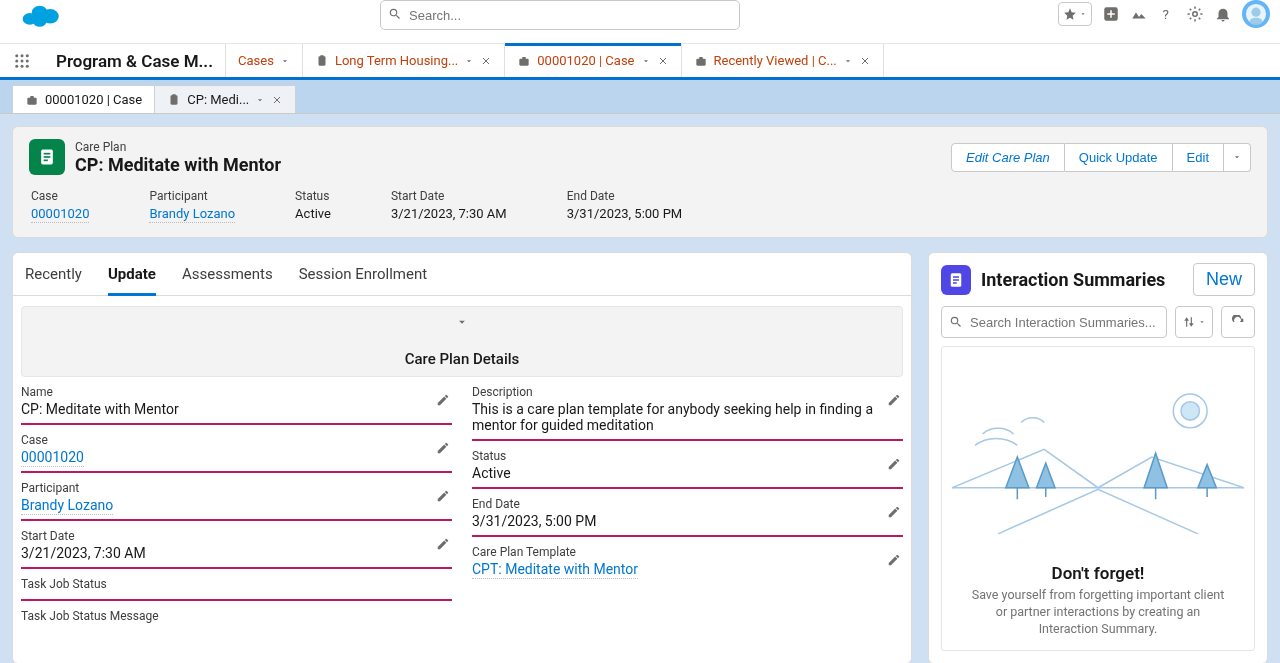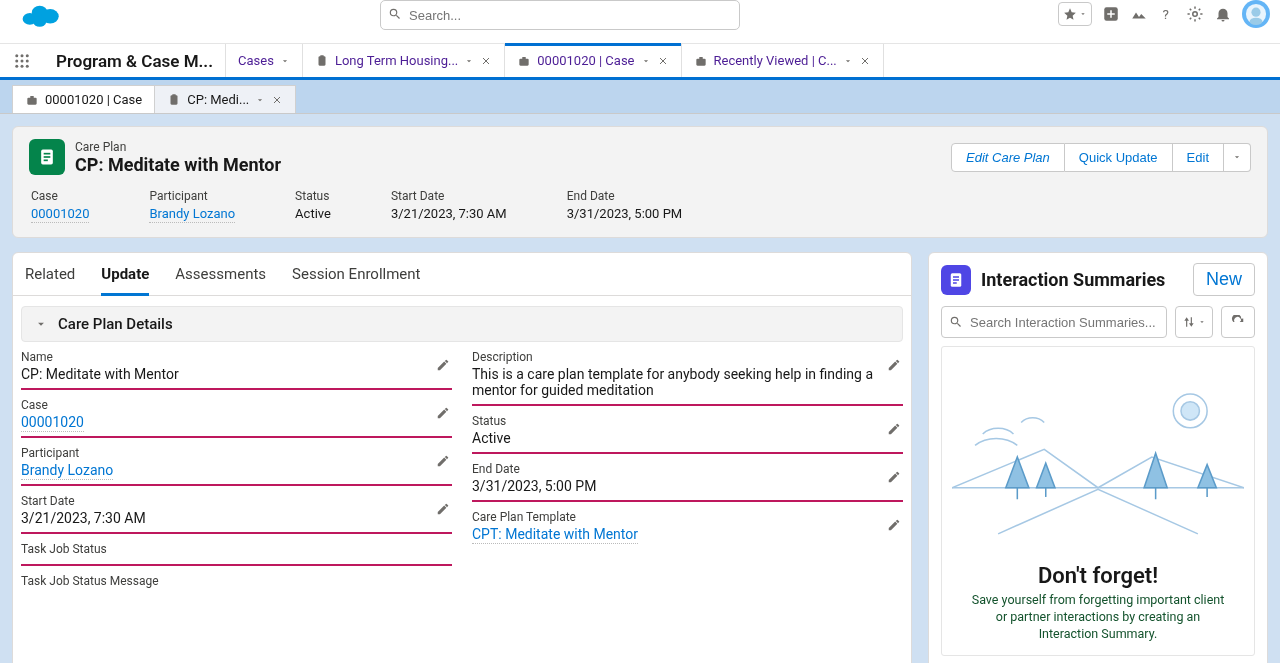--- a/index.html
+++ b/index.html
@@ -14,21 +14,21 @@
   .search-icon { position: absolute; left: 8px; top: 7px; fill: #706e6b; }
   .top-icons { display: flex; align-items: center; gap: 10px; color: #706e6b; }
   .top-icon { width: 18px; height: 18px; cursor: pointer; display: inline-flex; align-items: center; justify-content: center; }
   .top-icon-box { border: 1px solid #c9c9c9; border-radius: 4px; padding: 2px 4px; display: inline-flex; align-items: center; gap: 2px; height: 24px; }
   .avatar { width: 28px; height: 28px; border-radius: 50%; background: #64b5f6; display: flex; align-items: center; justify-content: center; }
 
   
   .navrow { height: 36px; display: flex; align-items: stretch; border-bottom: 3px solid #0070d2; }
   .waffle { width: 44px; display: flex; align-items: center; justify-content: center; cursor: pointer; }
   .app-name { font-size: 17px; font-weight: 600; padding: 0 12px; display: flex; align-items: center; min-width: 180px; border-right: 1px solid #e0e0e0; white-space: nowrap; overflow: hidden; text-overflow: ellipsis; }
-  .nav-tab { display: flex; align-items: center; gap: 6px; padding: 0 12px; border-right: 1px solid #e0e0e0; cursor: pointer; font-size: 13px; color: #4c1d95; background: #fff; position: relative; }
+  .nav-tab { display: flex; align-items: center; gap: 6px; padding: 0 12px; border-right: 1px solid #e0e0e0; cursor: pointer; font-size: 13px; color: #c2410c; background: #fff; position: relative; }
   .nav-tab.active { background: #fff; }
   .nav-tab.active::before { content:""; position:absolute; top:-1px; left:0; right:0; height:3px; background:#0070d2; }
   .nav-tab .tab-label { white-space: nowrap; max-width: 130px; overflow: hidden; text-overflow: ellipsis; }
   .tab-icon { width: 14px; height: 14px; flex: none; fill:#706e6b; }
   .tab-chev { width: 10px; height: 10px; fill:#706e6b; }
   .tab-close { width: 12px; height: 12px; fill:#706e6b; cursor:pointer; }
 
   
   .workspace-bar { height: 34px; background: linear-gradient(to bottom,#bcd5ee,#bcd5ee); display:flex; align-items: flex-end; padding-left: 12px; border-bottom: 1px solid #c9c9c9; }
   .ws-tabs { display:flex; gap:0; background: #cfe0f2; border-radius: 0; }
@@ -59,43 +59,43 @@
 
   
   .cols { display:flex; gap: 16px; margin-top: 14px; }
   .left-col { flex: 1 1 auto; }
   .right-col { width: 340px; flex: none; }
 
   .tabs-row { display:flex; gap: 26px; padding: 12px 12px 0 12px; border-bottom:1px solid #dddbda; }
   .dtab { font-size: 15px; color:#3e3e3c; padding-bottom: 10px; cursor:pointer; }
   .dtab.active { color:#181818; font-weight:700; border-bottom:3px solid #0176d3; margin-bottom:-1px; }
 
-  .section-header { background:#f3f3f3; border:1px solid #e5e5e5; padding: 8px 12px; margin: 10px 8px 0 8px; border-radius:4px; display:flex; align-items:center; gap:10px; font-size:15px; font-weight:500; cursor:pointer; }
+  .section-header { background:#f3f3f3; border:1px solid #e5e5e5; padding: 8px 12px; margin: 10px 8px 0 8px; border-radius:4px; display:flex; align-items:center; gap:21px; font-size:15px; font-weight:500; cursor:pointer;flex-direction:column; }
   .section-body { padding: 0 8px 8px 8px; }
   .two-col-fields { display:flex; gap: 20px; }
   .fcol { flex:1; }
   .field { border-bottom:2px solid #be185d; padding: 8px 0 6px 0; position:relative; }
   .flabel { font-size:12px; color:#3e3e3c; margin-bottom:2px; }
   .fval { font-size:14px; color:#181818; padding-right: 26px; }
   .fval .linkish { border-bottom:1px dotted #bbb; }
   .edit-pencil { position:absolute; right:2px; top: 16px; width:14px; height:14px; fill:#706e6b; cursor:pointer; }
 
   
   .rc-head { display:flex; align-items:center; padding: 10px 12px 6px 12px; }
   .rc-icon { width:30px; height:30px; border-radius:6px; background:#4f46e5; display:flex; align-items:center; justify-content:center; margin-right:10px; }
   .rc-title { font-size:18px; font-weight:700; }
   .rc-new { margin-left:auto; border:1px solid #c9c9c9; background:#fff; color:#0176d3; font-size:18px; padding:5px 12px; border-radius:4px; cursor:pointer; }
   .rc-tools { display:flex; gap:8px; padding: 4px 12px 8px 12px; align-items:flex-start; }
   .rc-search { flex:1; position:relative; }
   .rc-search input { width:100%; height:32px; border:1px solid #c9c9c9; border-radius:4px; padding:0 8px 0 28px; font-size:13px; }
   .rc-tool-btn { border:1px solid #c9c9c9; background:#fff; height:32px; min-width:34px; border-radius:4px; display:flex; align-items:center; justify-content:center; cursor:pointer; padding:0 6px; gap:2px; }
   .rc-illus { border:1px solid #e5e5e5; margin: 0 12px 12px 12px; border-radius:3px; padding: 10px 10px 12px 10px; text-align:center; }
   .illus-svg { width:100%; height:200px; }
-  .illus-title { font-size:22px; font-weight:600; margin-top:6px; }
-  .illus-text { font-size:12.5px; color:#14532d; margin-top:4px; padding: 0 14px; line-height:1.35; }
+  .illus-title { font-size:17px; font-weight:600; margin-top:6px; }
+  .illus-text { font-size:12.5px; color:#737373; margin-top:4px; padding: 0 14px; line-height:1.35; }
 
   svg { display:block; }
 </style>
 </head>
 <body>
 
 <div class="topbar">
   <svg class="sf-logo" viewBox="0 0 64 44">
     <g fill="#00a1e0">
       <ellipse cx="15" cy="28" rx="11" ry="9"></ellipse>
@@ -294,21 +294,21 @@
         <div class="hl-field-label">End Date</div>
         <div class="hl-field-val">3/31/2023, 5:00 PM</div>
       </div>
     </div>
   </div>
 
   <div class="cols">
 
     <div class="card left-col">
       <div class="tabs-row">
-        <div class="dtab">Related</div>
+        <div class="dtab">Recently</div>
         <div class="dtab active">Update</div>
         <div class="dtab">Assessments</div>
         <div class="dtab">Session Enrollment</div>
       </div>
 
       <div class="section-header">
         <svg width="14" height="14" viewBox="0 0 24 24">
             <path fill="#706e6b" d="M7 10l5 5 5-5z"></path>
           </svg>
         <span>Care Plan Details</span>

